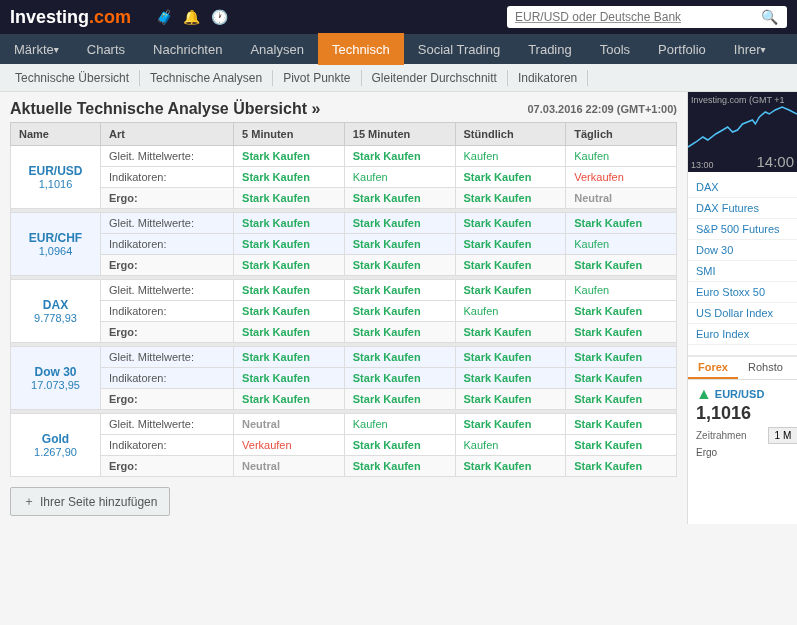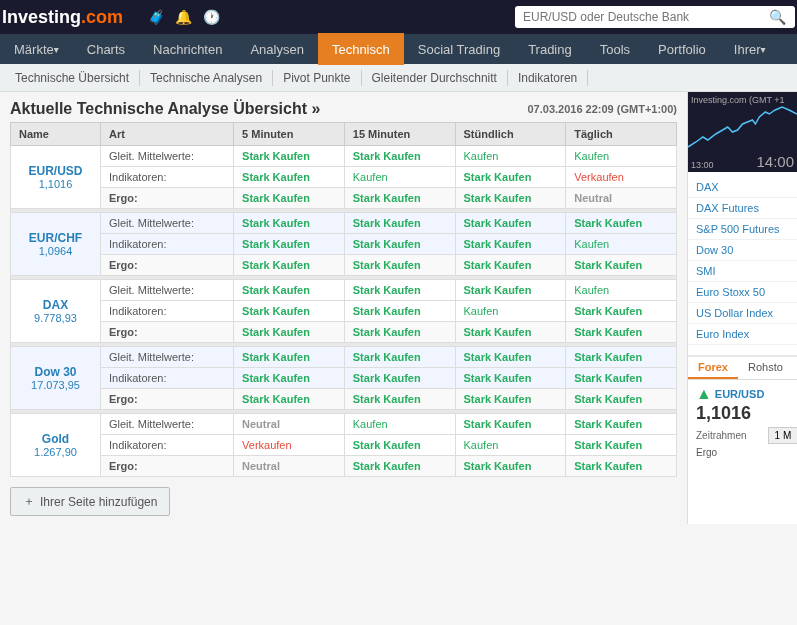--- a/index.html
+++ b/index.html
@@ -1,24 +1,24 @@
 <!DOCTYPE html>
 <html><head>
   <meta charset="utf-8">
   <style>
     * { margin: 0; padding: 0; box-sizing: border-box; }
     body { font-family: Arial, sans-serif; font-size: 12px; background: #f5f5f5; color: #333; width: 797px; }
 
     
-    .header { background: #1a1a2e; display: flex; align-items: center; padding: 0 2px; height: 34px; }
+    .header { background: #1a1a2e; display: flex; align-items: center; padding: 0 10px; height: 34px; }
     .logo { color: white; font-size: 18px; font-weight: bold; margin-right: 15px; }
     .logo span.dot { color: #ff6600; }
     .header-icons { display: flex; gap: 10px; color: #aaa; font-size: 14px; margin-right: auto; padding: 0 10px; }
     .search-bar { display: flex; align-items: center; background: white; border-radius: 3px; padding: 3px 8px; width: 280px; }
-    .search-bar input { border: none; outline: none; font-size: 12px; width: 250px; color: #999; }
+    .search-bar input { border: none; outline: none; font-size: 12px; width: 250px; color: #999; text-decoration: underline; }
     .search-icon { color: #999; font-size: 14px; }
 
     
     .nav { background: #2c3e50; display: flex; align-items: center; height: 30px; }
     .nav-item { color: #ccc; padding: 16px 14px; font-size: 13px; height: 30px; display: flex; align-items: center; cursor: pointer; white-space: nowrap; }
     .nav-item.active { background: #e67e22; color: white; }
     .nav-item.dropdown::after { content: ' ▾'; font-size: 10px; }
 
     
     .subnav { background: #ecf0f1; border-bottom: 1px solid #ddd; display: flex; align-items: center; padding: 0 5px; height: 28px; }

